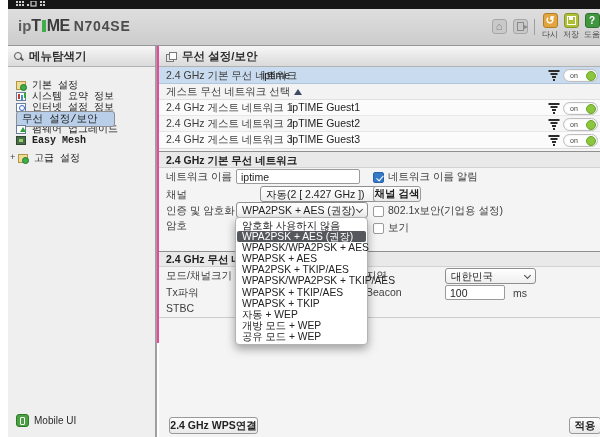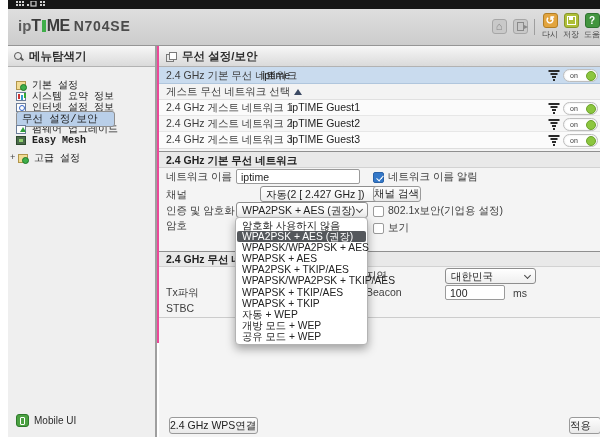--- a/index.html
+++ b/index.html
@@ -113,21 +113,21 @@
   #fr-tx   { top:239px; height:16px; } #fr-tx .flbl { line-height:15px; }
   #fr-stbc { top:255px; height:17px; border-bottom:1px solid #cccccc; } #fr-stbc .flbl { line-height:15px; }
 
   .tbox { position:absolute; height:15px; background:#fff; border:1px solid #9a9a9a; border-radius:2px;
     font-family:"Liberation Sans",sans-serif; font-size:10.5px; color:#1e1e1e; padding:0 4px; }
   .sel { position:absolute; height:16px; background:linear-gradient(#ffffff,#efefef); border:1px solid #8e8e8e;
     border-radius:3px; font-size:10.5px; color:#1e1e1e; line-height:14px; padding:0 16px 0 5px; cursor:pointer; white-space:nowrap; overflow:hidden; }
   .sel .chev { position:absolute; right:5px; top:4px; width:5px; height:5px; border-right:1.5px solid #4a4a4a;
     border-bottom:1.5px solid #4a4a4a; transform:rotate(45deg); }
   .btn { position:absolute; background:linear-gradient(#fdfdfd,#e9e9e9); border:1px solid #9a9a9a; border-radius:3px;
-    font-family:"Liberation Sans",sans-serif; font-size:10.5px; color:#222; text-align:left; cursor:pointer; }
+    font-family:"Liberation Sans",sans-serif; font-size:10.5px; color:#222; text-align:center; cursor:pointer;font-weight:bold; }
   .chkwrap { position:absolute; display:flex; align-items:center; cursor:pointer; }
   .chk { width:11px; height:11px; border:1px solid #9a9a9a; border-radius:2px; background:#fff; margin-right:4px; flex:0 0 auto; position:relative; }
   .chk.on { background:#3478c8; border-color:#2a62a8; }
   .chk.on:after { content:""; position:absolute; left:3.5px; top:1px; width:3px; height:6px;
     border-right:1.5px solid #fff; border-bottom:1.5px solid #fff; transform:rotate(42deg); }
   .chklbl { font-size:10.5px; color:#3d3d3d; white-space:nowrap; }
   .unit { position:absolute; font-size:10.5px; color:#3d3d3d; }
 
   
   #authlist { position:absolute; left:76px; top:171px; width:133px; background:#fff; border:1px solid #b3b3b3;
@@ -347,20 +347,21 @@
       <input class="tbox" style="left: 77px; top: 1px; width: 124px;">
       <span class="chkwrap" style="left:214px; top:3px;">
         <span class="chk"></span>
         <span class="chklbl">보기</span>
       </span>
     </div>
 
     <div class="sechdr" id="sec2">2.4 GHz 무선 네트</div>
 
     <div class="frow" id="fr-mode">
+      <span class="flbl">모드/채널크기</span>
       <span class="flbl" style="left:207px;">지역</span>
       <span class="sel" style="left:286px; top:1px; width:91px;">
         <span>대한민국</span>
         <span class="chev"></span>
       </span>
     </div>
 
     <div class="frow" id="fr-tx">
       <span class="flbl">Tx파워</span>
       <span class="flbl" style="left:207px;">Beacon</span>

